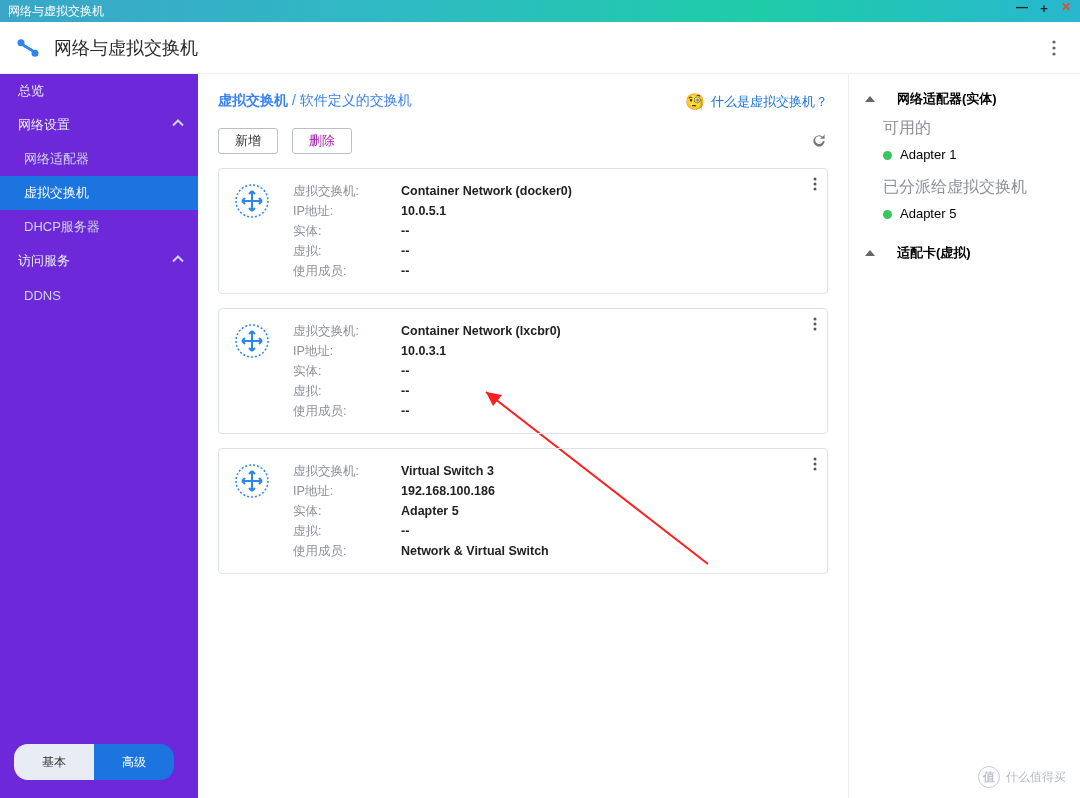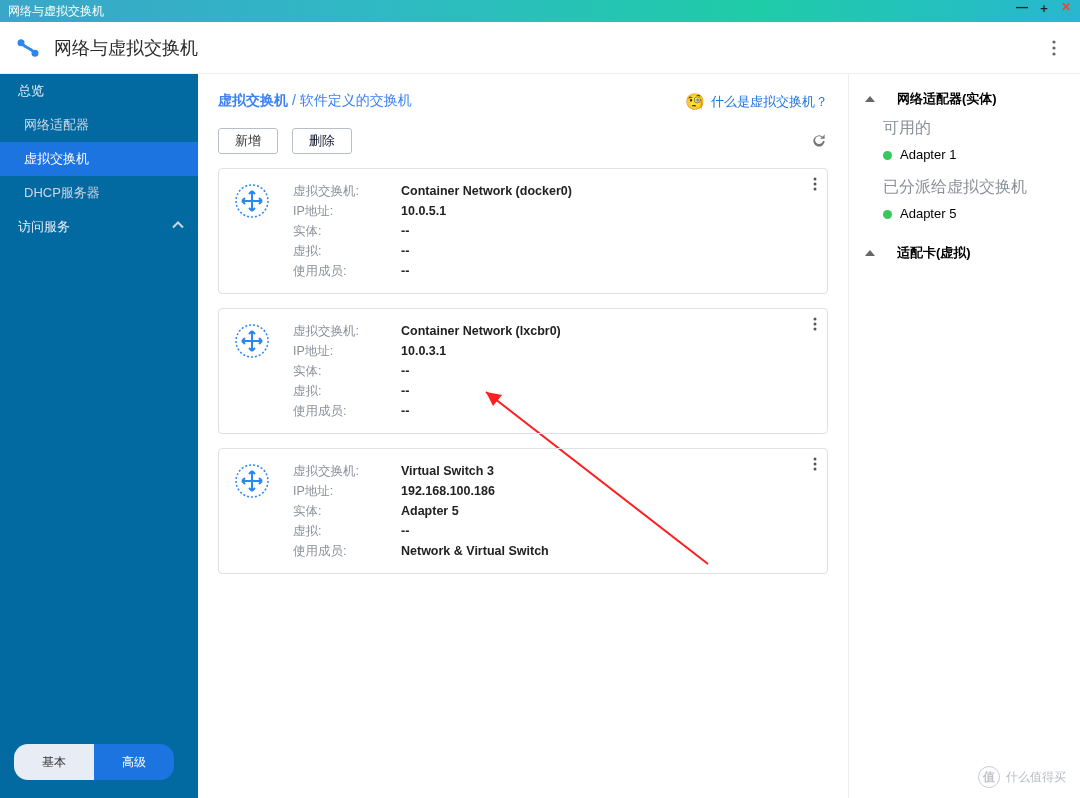--- a/index.html
+++ b/index.html
@@ -27,21 +27,21 @@
   .winhdr .app-icon svg { width: 100%; height: 100%; }
   .winhdr .app-title { font-size: 18px; color: #2b2b2b; }
   .winhdr .more {
     margin-left: auto; width: 24px; height: 24px; display: flex; align-items: center; justify-content: center;
     cursor: pointer; color:#555;
   }
 
   
   .layout { display: flex; height: calc(100% - 22px - 52px); }
   .sidebar {
-    width: 198px; background: #0369a1; color: #e9eef6; display: flex; flex-direction: column;
+    width: 198px; background: #6d28d9; color: #e9eef6; display: flex; flex-direction: column;
   }
   .side-item {
     height: 34px; display: flex; align-items: center; padding: 0 18px; font-size: 13px;
     cursor: pointer; position: relative;
   }
   .side-item.child { padding-left: 24px; color: #cdd6e4; }
   .side-item.active { background: #1b74e0; color: #fff; }
   .side-item .chev {
     position: absolute; right: 14px; top: 50%; transform: translateY(-50%);
   }
@@ -65,21 +65,21 @@
     position: absolute; top: 92px; right: 34px; display: flex; align-items: center; gap: 6px;
     color: #1b74e0; font-size: 13px; cursor: pointer;
   }
   .helplink .emoji { font-size: 16px; }
 
   .toolbar { margin-top: 18px; display: flex; align-items: center; gap: 14px; }
   .btn {
     height: 26px; padding: 0 16px; font-size: 13px; border: 1px solid #b9bfc8; background: #fff;
     border-radius: 3px; cursor: pointer; color: #333;
   }
-  .btn.disabled { color: #0f172a; cursor: default; }
+  .btn.disabled { color: #a21caf; cursor: default; }
   .toolbar .refresh { margin-left: auto; width: 18px; height: 18px; cursor: pointer; color:#777; }
 
   .cards { margin-top: 14px; display: flex; flex-direction: column; gap: 14px; }
   .card {
     border: 1px solid #dde1e8; border-radius: 4px; padding: 12px 14px 12px 12px;
     display: flex; gap: 20px; position: relative;
   }
   .card .icon {
     width: 42px; display: flex; justify-content: center; align-items: flex-start; padding-top: 2px;
   }
@@ -145,29 +145,36 @@
         <circle cx="2" cy="2" r="1.6" fill="#666"></circle>
         <circle cx="2" cy="8" r="1.6" fill="#666"></circle>
         <circle cx="2" cy="14" r="1.6" fill="#666"></circle>
       </svg>
   </span>
 </div>
 
 <div class="layout">
   <div class="sidebar">
     <div class="side-item">总览</div>
+    <div class="side-item">
+      <span>网络设置</span>
+      <span class="chev"><svg viewBox="0 0 12 12">
+            <path d="M1 8 L6 3 L11 8" stroke="#cdd6e4" stroke-width="2" fill="none"></path>
+          </svg></span>
+    </div>
     <div class="side-item child">网络适配器</div>
     <div class="side-item child active">虚拟交换机</div>
     <div class="side-item child">DHCP服务器</div>
     <div class="side-item">
       <span>访问服务</span>
       <span class="chev"><svg viewBox="0 0 12 12">
             <path d="M1 8 L6 3 L11 8" stroke="#cdd6e4" stroke-width="2" fill="none"></path>
           </svg></span>
     </div>
+    <div class="side-item child">DDNS</div>
 
     <div class="mode-pill">
       <div class="half basic">基本</div>
       <div class="half adv">高级</div>
     </div>
   </div>
 
   <div class="content">
     <div class="main">
       <div class="crumb">

